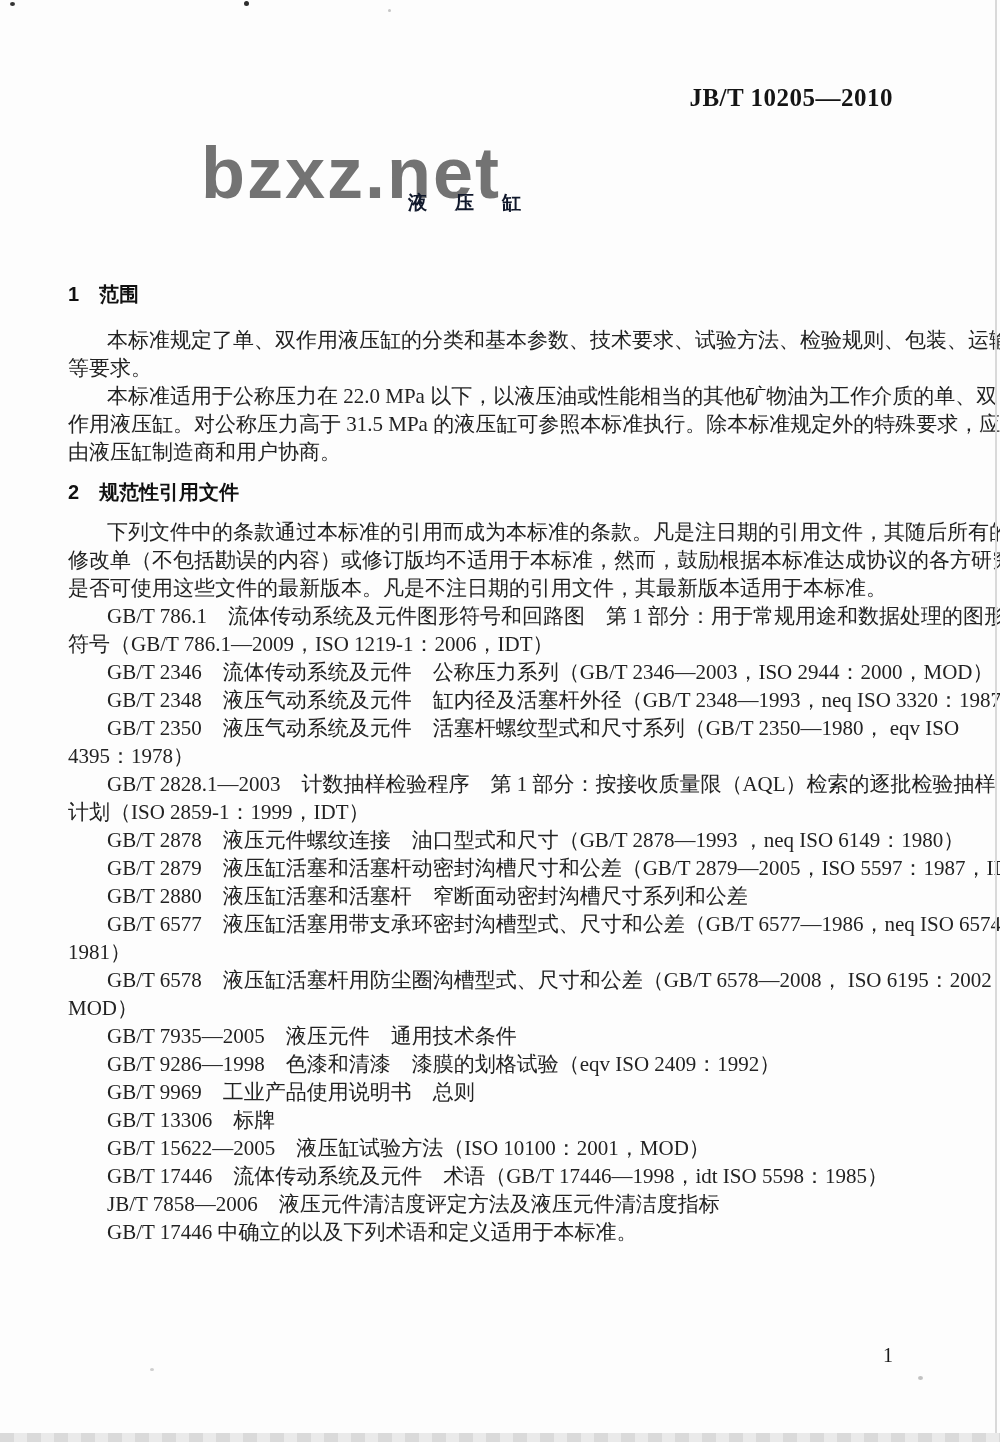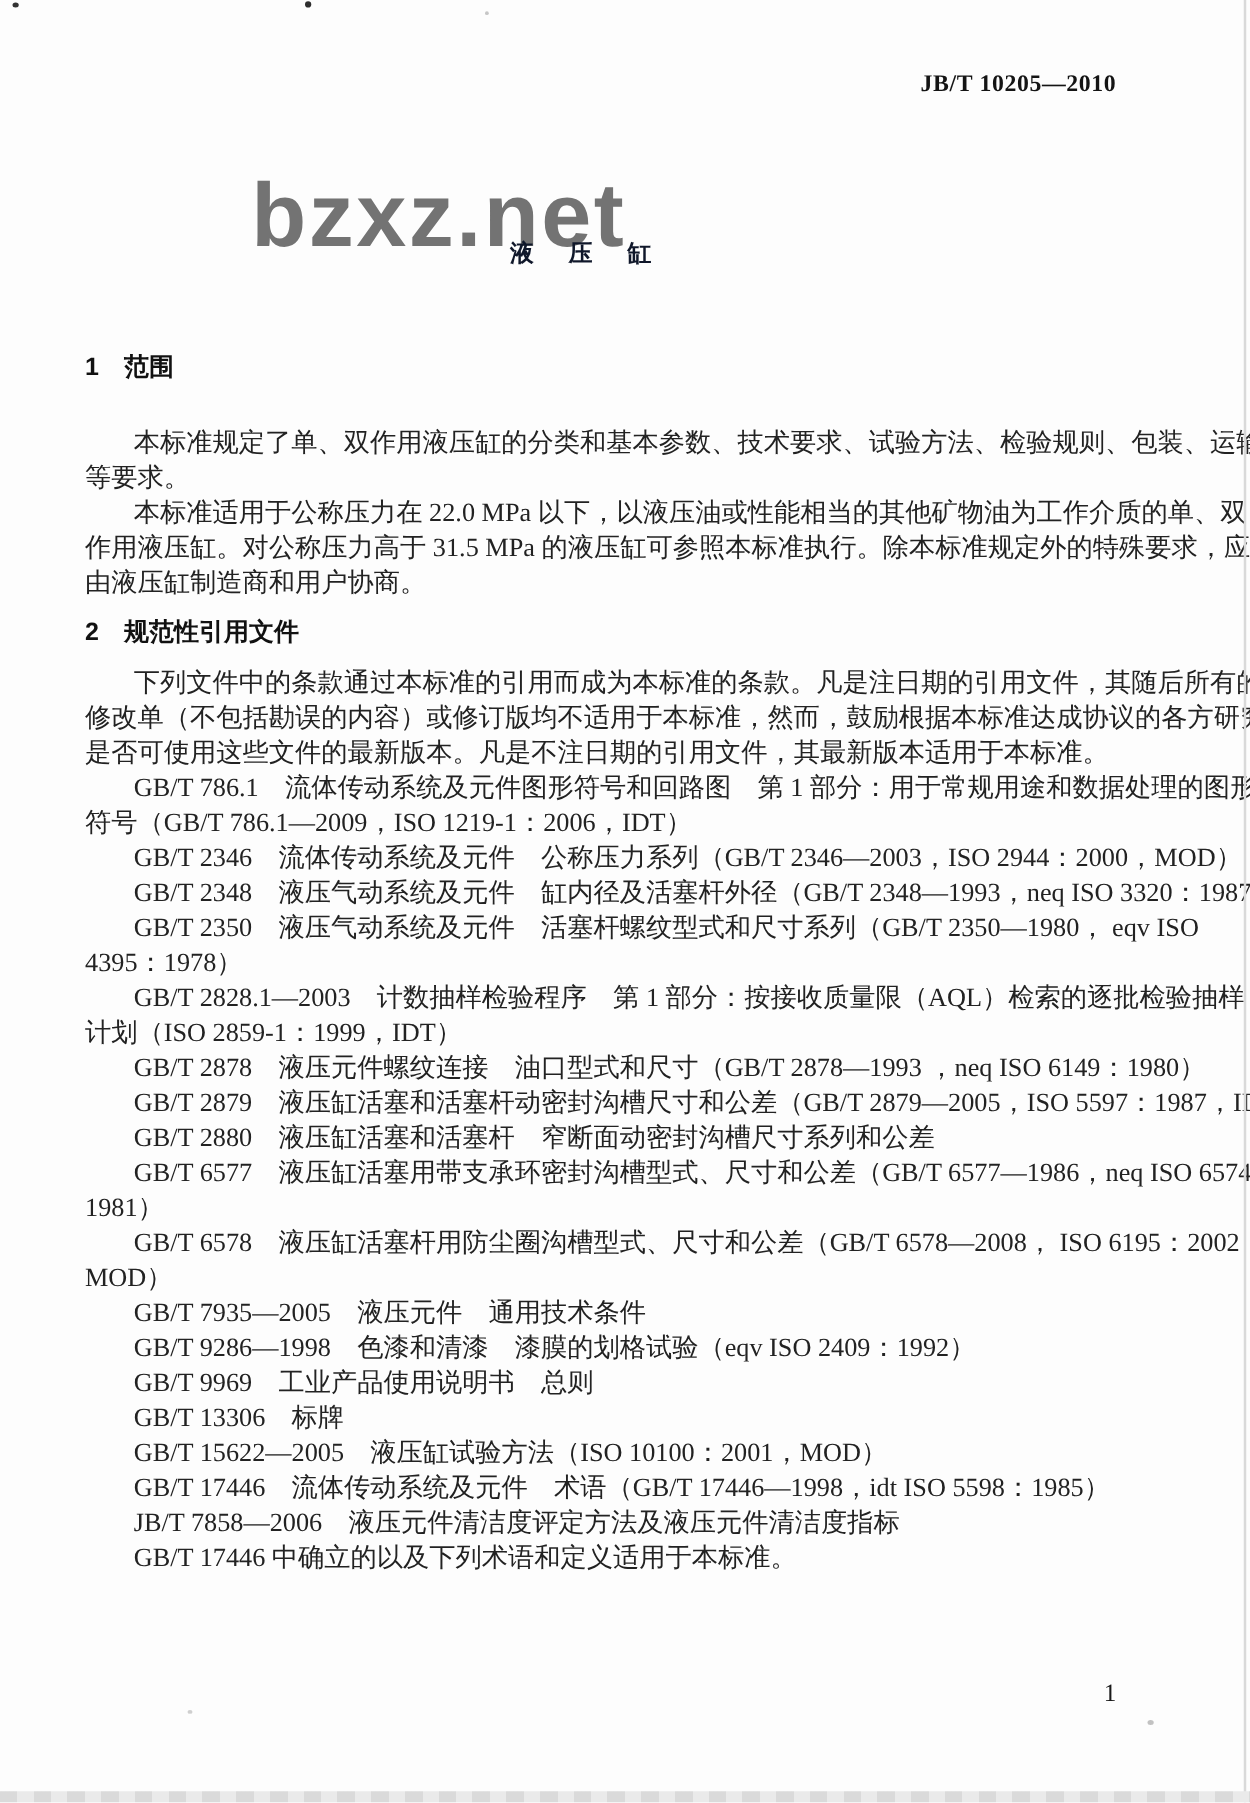--- a/index.html
+++ b/index.html
@@ -10,25 +10,25 @@
     height: 1442px;
     background: #fdfdfd;
     font-family: "Liberation Serif", serif;
     color: #1f1f1f;
     overflow: hidden;
   }
 
   
   .std-code {
     position: absolute;
-    top: 57px;
+    top: 84px;
     right: 107px;
     font-family: "Liberation Serif", serif;
     font-weight: bold;
-    font-size: 19px;
+    font-size: 25px;
     color: #141414;
     letter-spacing: 0.5px;
   }
 
   
   .watermark {
     position: absolute;
     left: 201px;
     top: 132px;
     font-family: "Liberation Sans", sans-serif;
@@ -70,21 +70,21 @@
   .line.i { text-indent: 39px; }
   .line.f { text-indent: 0; }
   .line.h {
     font-family: "Liberation Sans", sans-serif;
     font-weight: bold;
     font-size: 20px;
     color: #111;
     margin-top: 12px;
     margin-bottom: 12px;
   }
-  .line.h.first { margin-top: 0; margin-bottom: 32px; }
+  .line.h.first { margin-top: 0; margin-bottom: 18px; }
   .line.h.h3 { margin-top: 18px; margin-bottom: 11px; }
 
   
   .page-num {
     position: absolute;
     left: 883px;
     top: 1344px;
     font-family: "Liberation Serif", serif;
     font-size: 20px;
     color: #1a1a1a;

